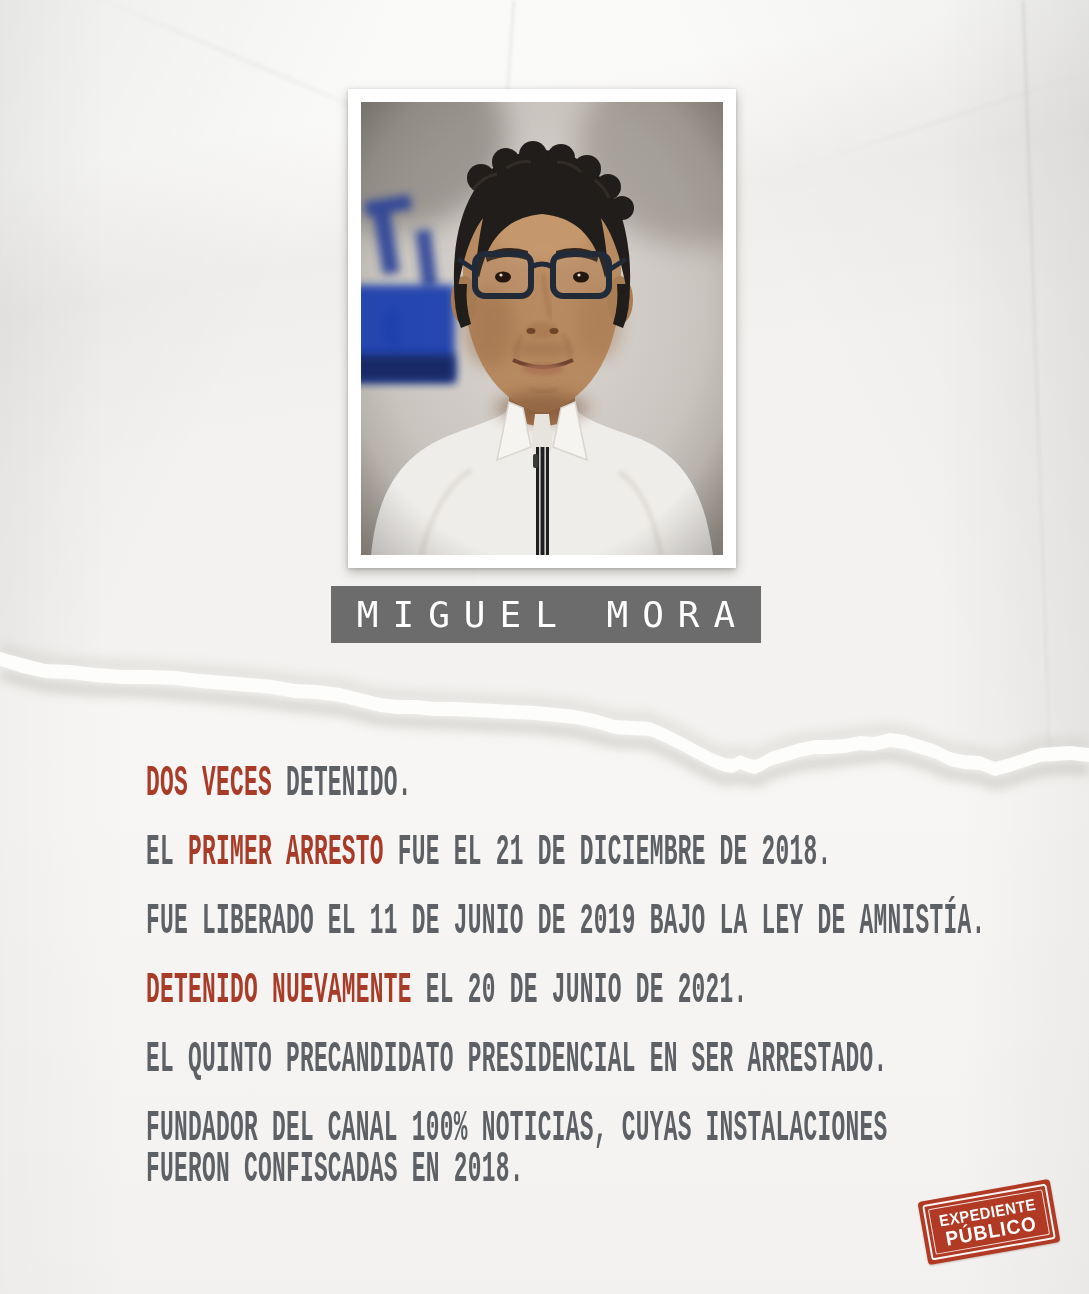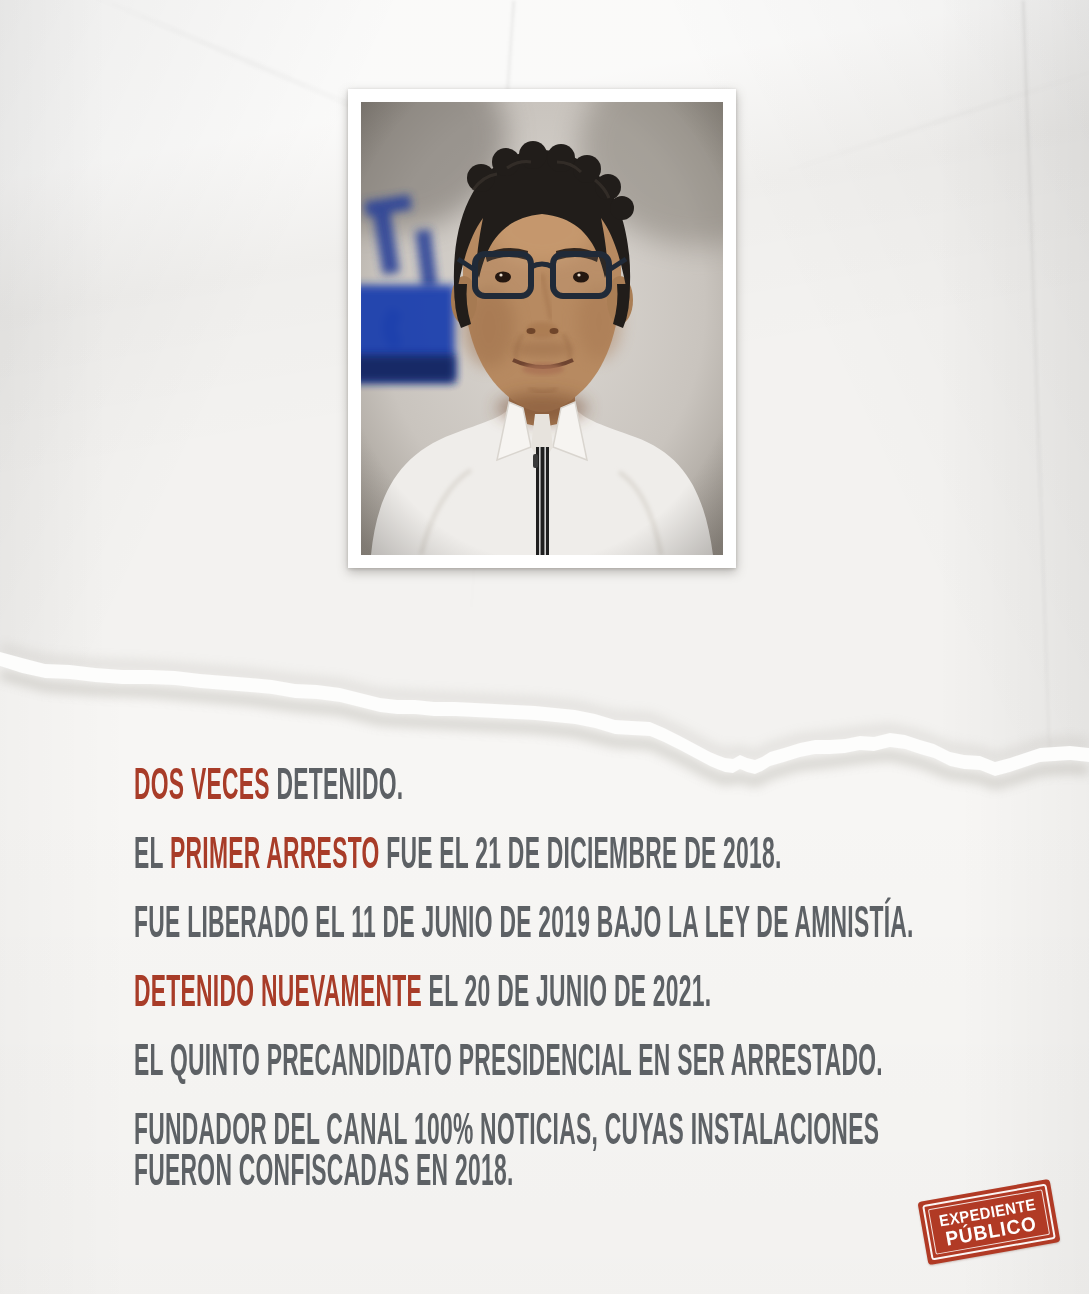--- a/index.html
+++ b/index.html
@@ -40,21 +40,21 @@
   .name-plate{
     position:absolute;left:331px;top:586px;width:430px;height:57px;z-index:5;
     background:#6c6c6c;display:flex;align-items:center;justify-content:center;
   }
   .name-plate span{
     font-family:"DejaVu Sans Mono", monospace;font-size:36px;color:#ffffff;
     letter-spacing:14px;margin-right:-14px;white-space:nowrap;
     text-shadow:0 0 1px rgba(108,108,108,0.6);
   }
   
-  .facts{position:absolute;left:134px;top:763px;width:940px;z-index:3;}
+  .facts{position:absolute;left:146px;top:763px;width:940px;z-index:3;font-family:Liberation Mono, monospace;}
   .facts p{
     margin:0 0 28px 0;line-height:41px;font-size:44px;font-weight:700;
     white-space:nowrap;color:#5d6165;letter-spacing:0.5px;
     transform:scaleX(0.52);transform-origin:left top;
   }
   .facts .red{color:#a83c28;}
   .facts .gray{color:#5d6165;}
   
   .stamp{
     position:absolute;left:922px;top:1190px;width:134px;height:64px;z-index:3;
@@ -198,20 +198,23 @@
       <path d="M214,300 L226,358 L192,345 L200,306 Z" fill="#f6f4f1" stroke="#d9d5cf" stroke-width="1.5"></path>
       <path d="M170,345 L181,362 L192,345 L188,312 L174,312 Z" fill="#e7e3dd"></path>
       <rect x="175" y="345" width="13" height="108" fill="#1f1f1f"></rect>
       <rect x="178" y="345" width="1.6" height="108" fill="#cfcfcf"></rect>
       <rect x="183.4" y="345" width="1.6" height="108" fill="#cfcfcf"></rect>
       <rect x="172" y="352" width="5" height="14" rx="2" fill="#3a3a3a"></rect>
       <rect x="0" y="0" width="362" height="453" fill="url(#vign)"></rect>
     </svg>
   </figure>
 
+  <div class="name-plate">
+    <span>MIGUEL MORA</span>
+  </div>
 
   <section class="facts">
     <p><span class="red">DOS VECES</span><span class="gray"> DETENIDO.</span></p>
     <p><span class="gray">EL </span><span class="red">PRIMER ARRESTO</span><span class="gray"> FUE EL 21 DE DICIEMBRE DE 2018.</span></p>
     <p><span class="gray">FUE LIBERADO EL 11 DE JUNIO DE 2019 BAJO LA LEY DE AMNISTÍA.</span></p>
     <p><span class="red">DETENIDO NUEVAMENTE</span><span class="gray"> EL 20 DE JUNIO DE 2021.</span></p>
     <p><span class="gray">EL QUINTO PRECANDIDATO PRESIDENCIAL EN SER ARRESTADO.</span></p>
     <p><span class="gray">FUNDADOR DEL CANAL 100% NOTICIAS, CUYAS INSTALACIONES</span><br><span class="gray">FUERON CONFISCADAS EN 2018.</span></p>
   </section>
 

